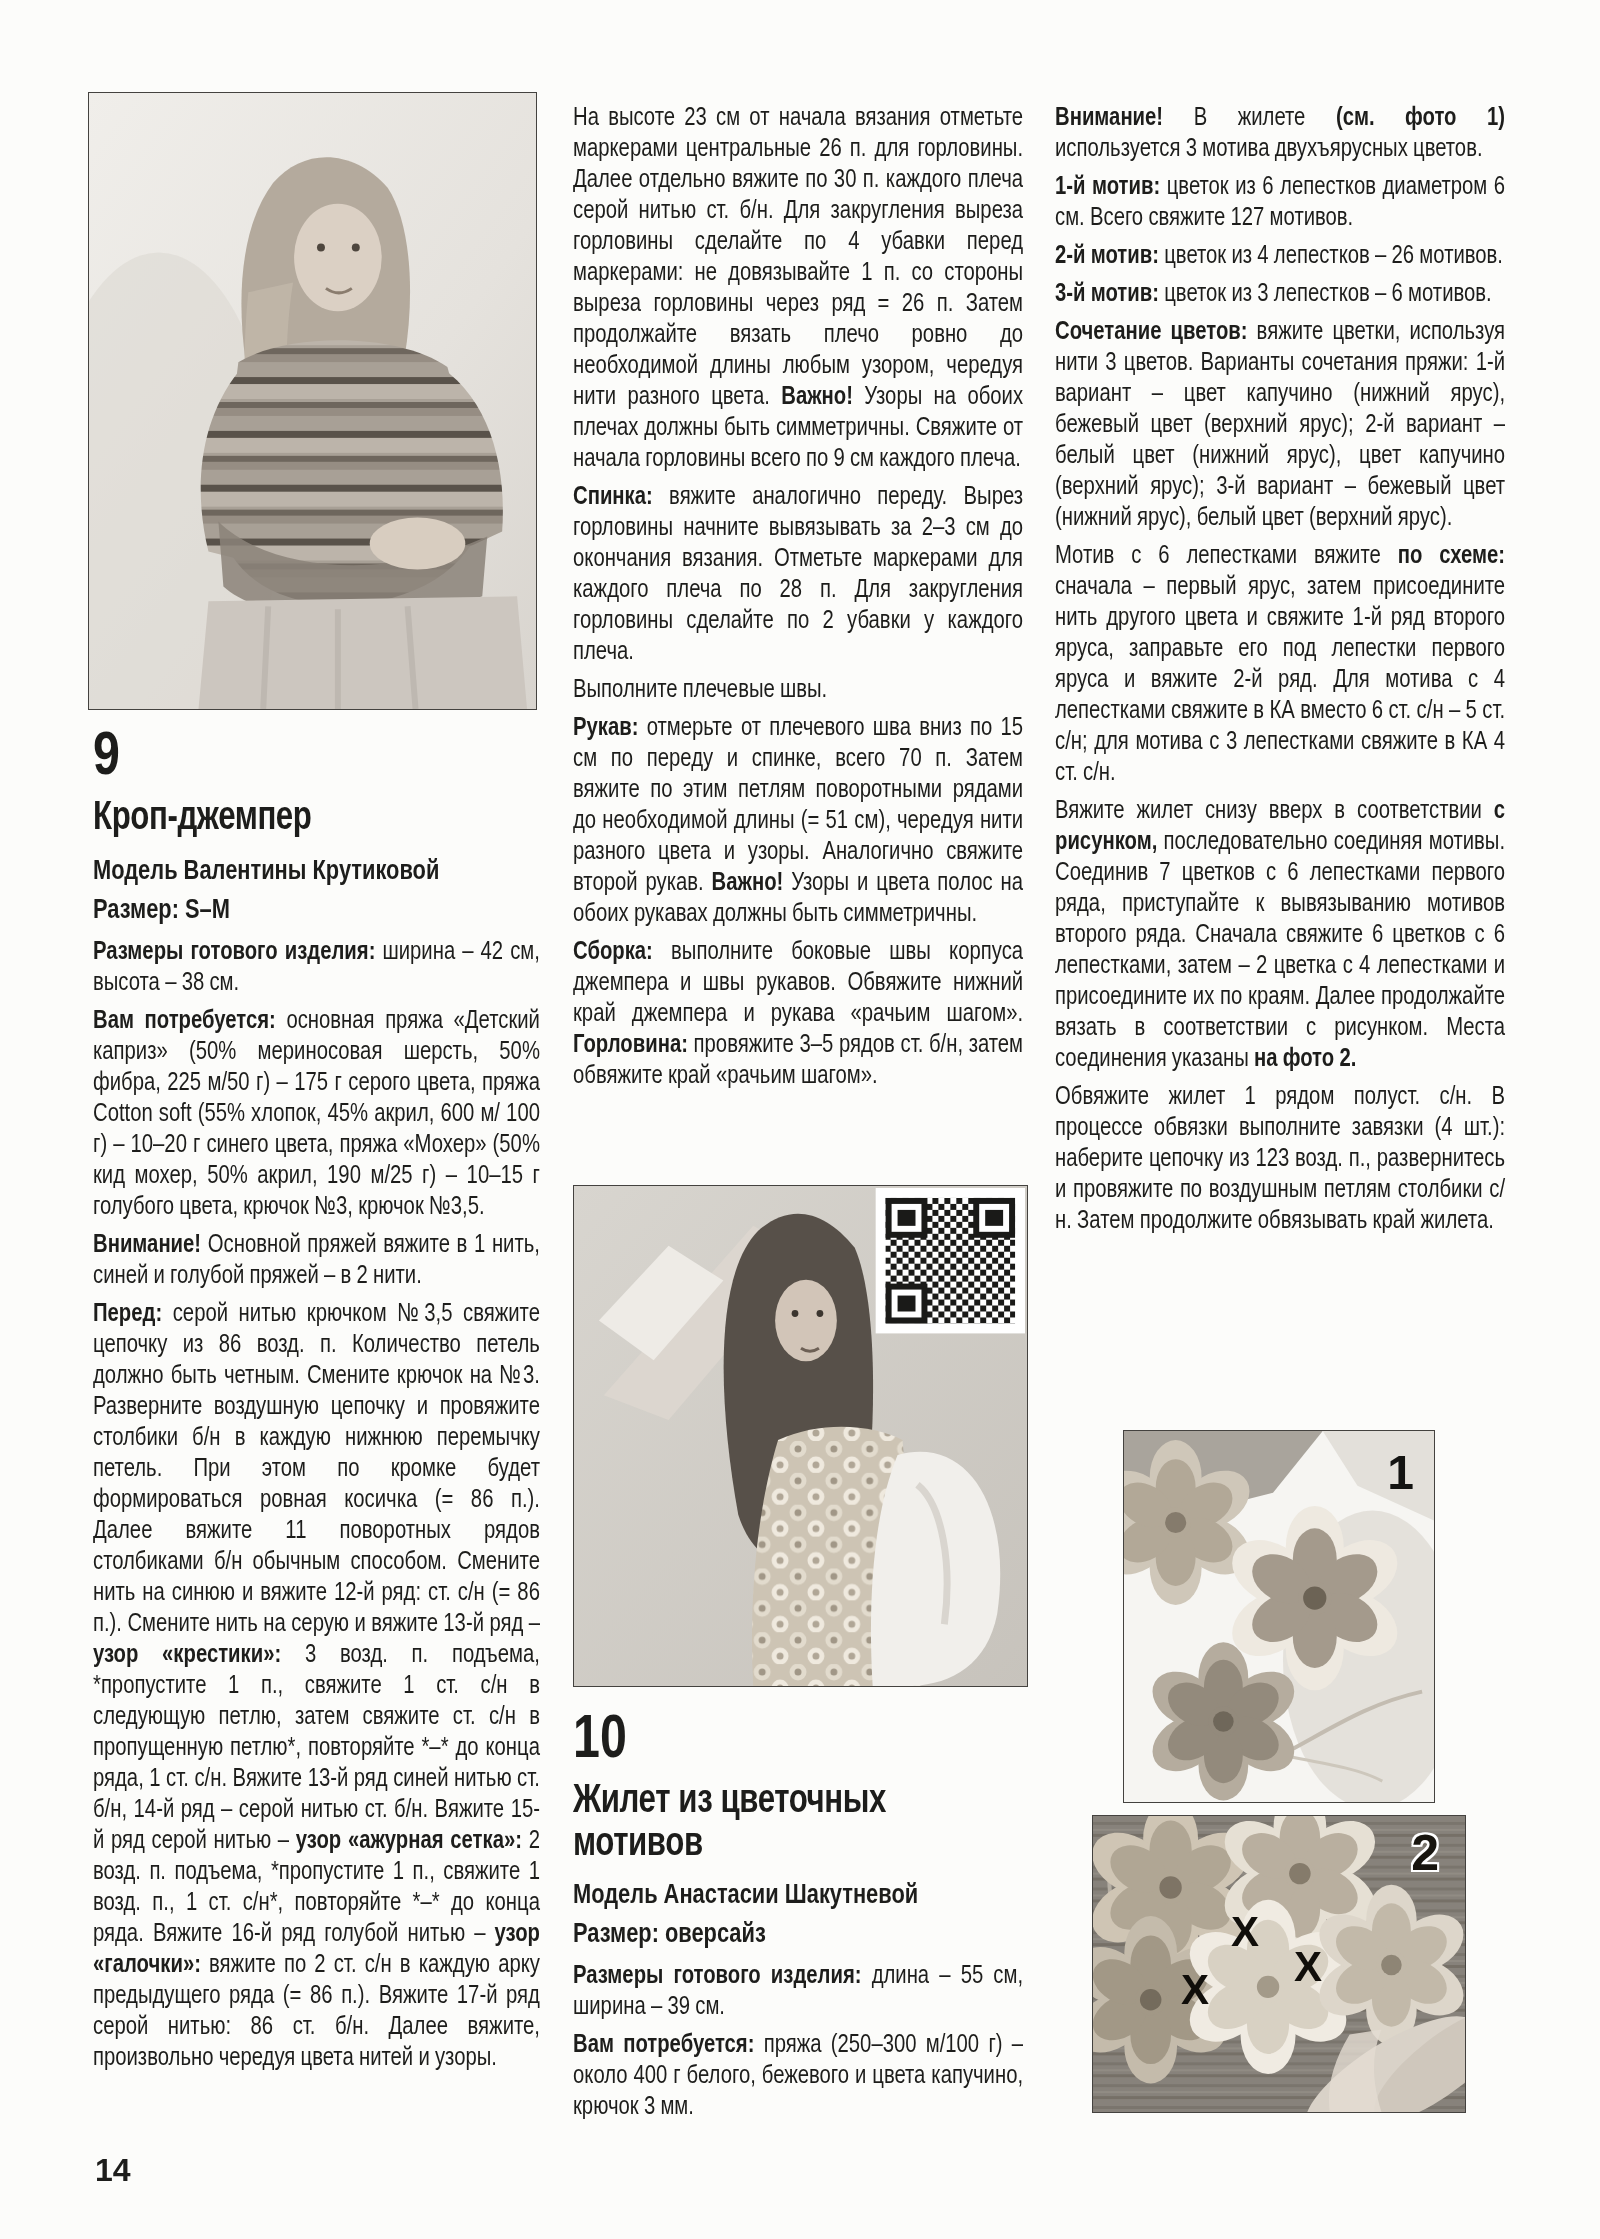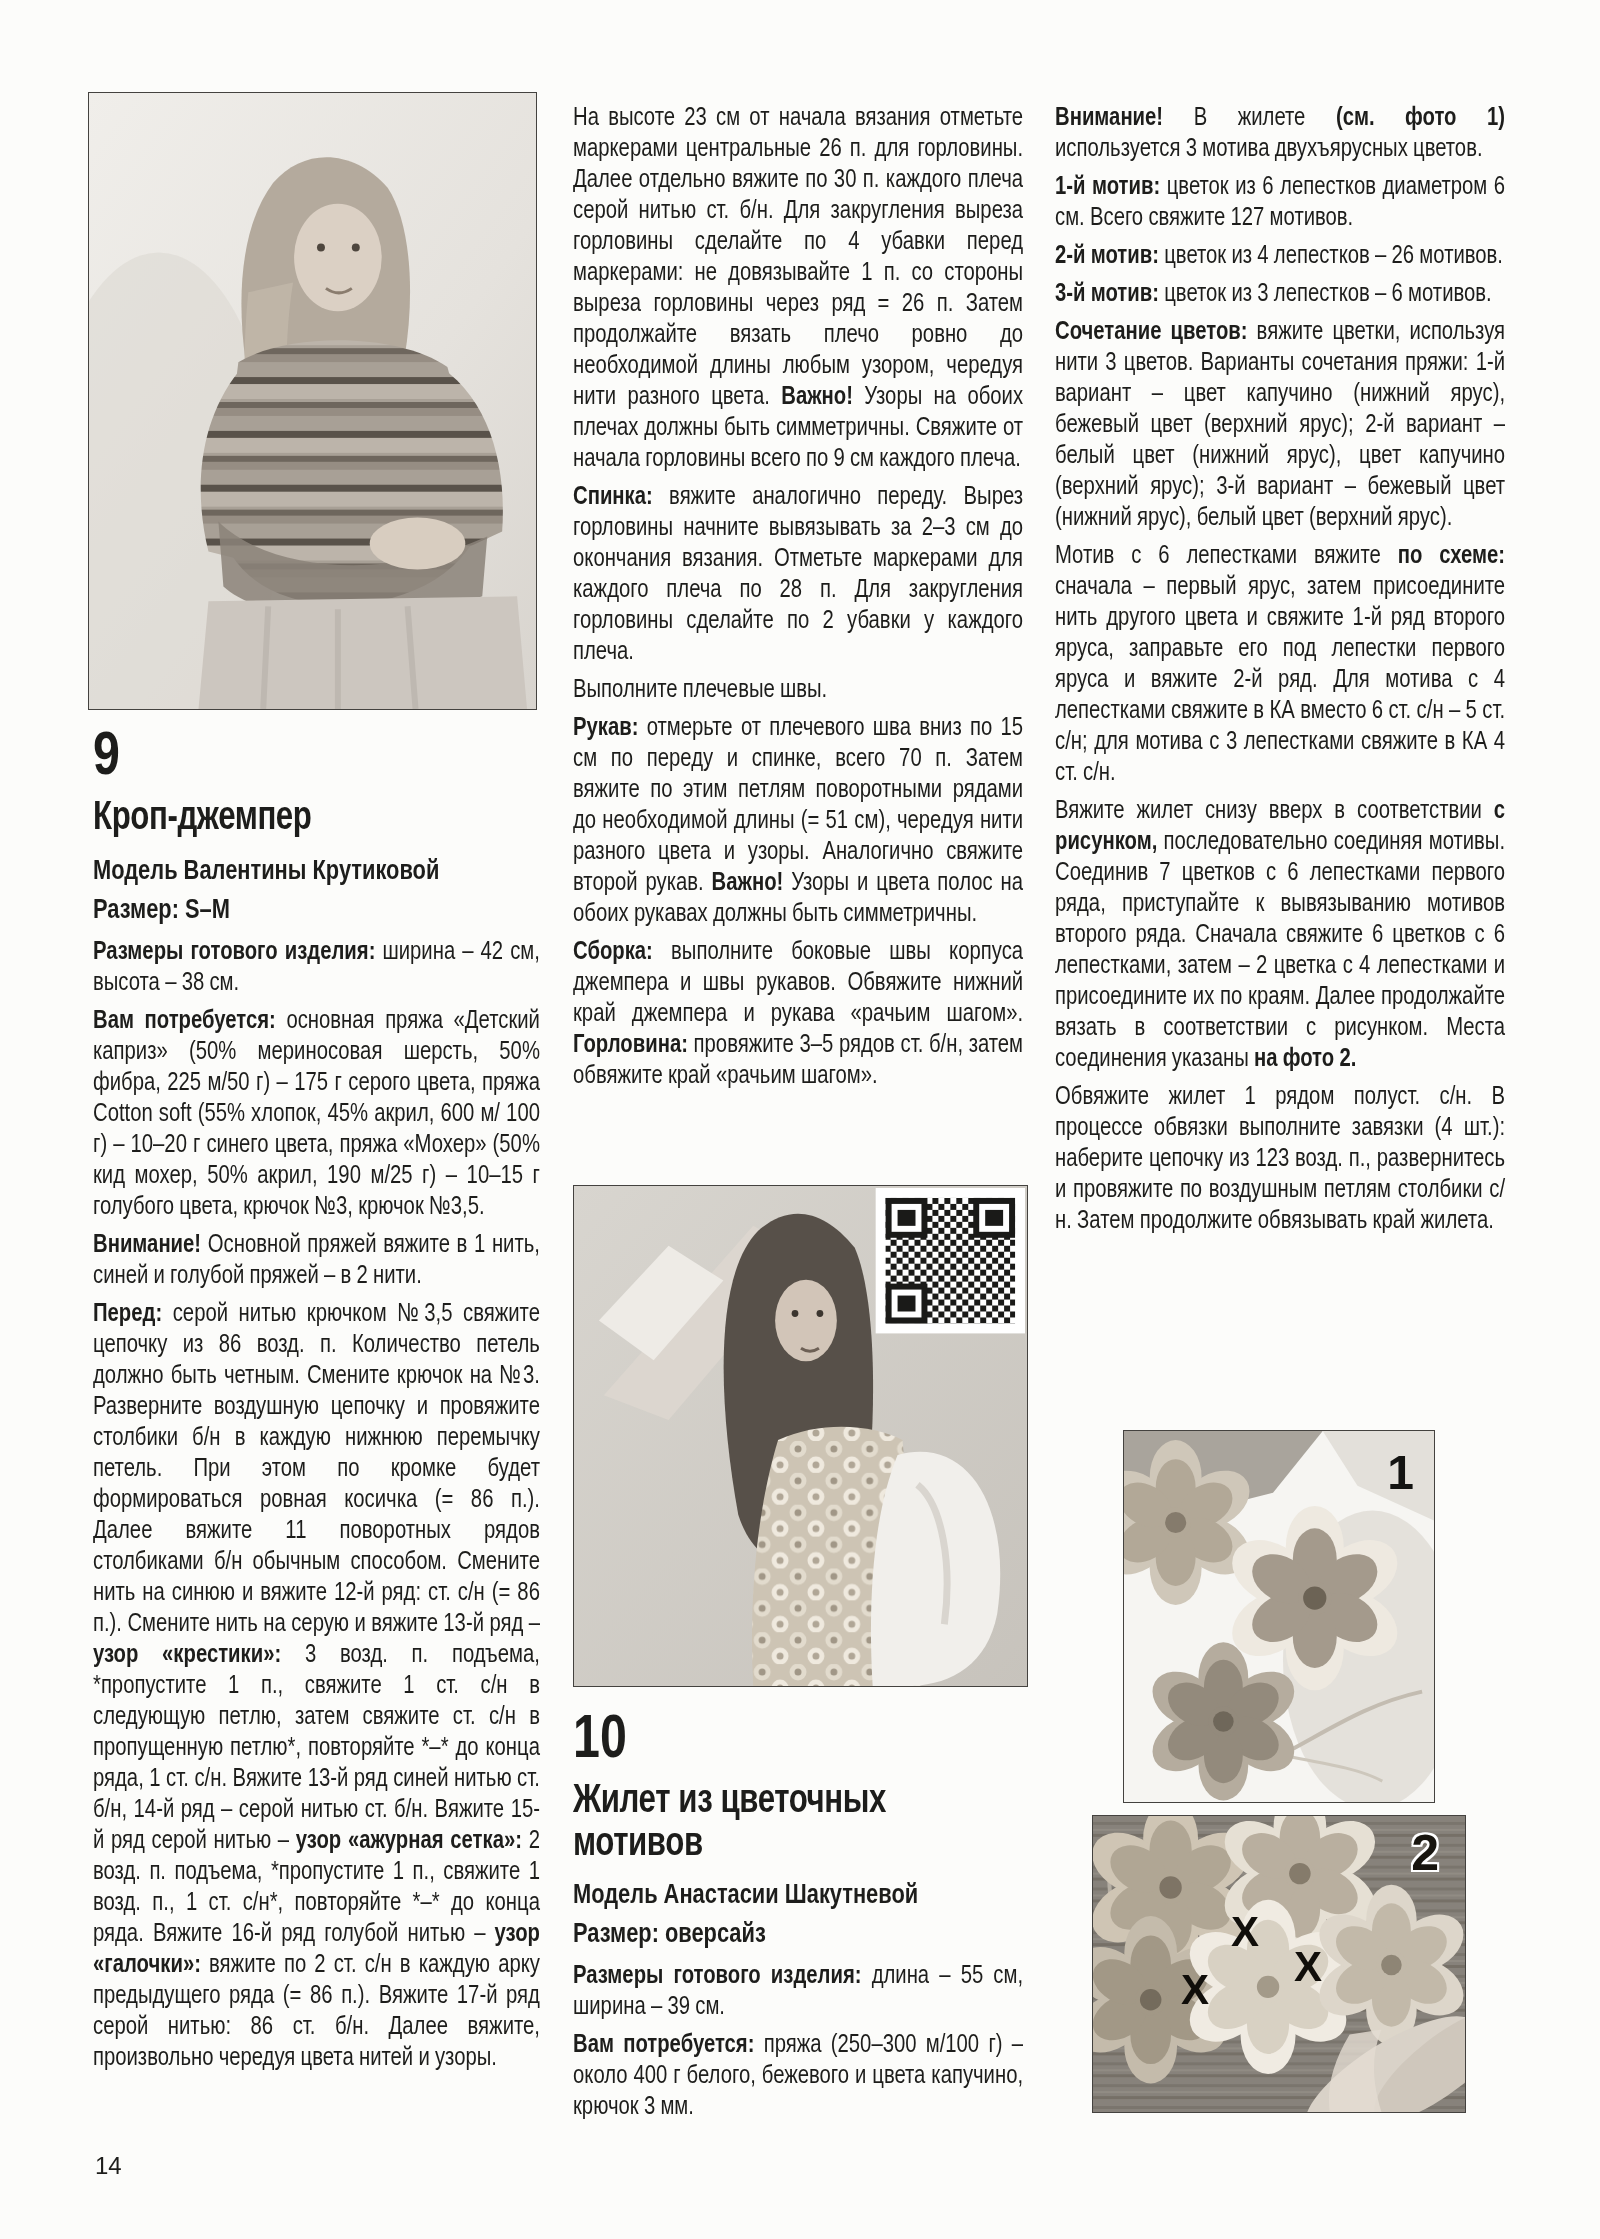--- a/index.html
+++ b/index.html
@@ -12,21 +12,21 @@
   .col{position:absolute;transform:scaleX(0.78);transform-origin:0 0;}
   .num{font-size:62px;line-height:62px;font-weight:bold;letter-spacing:0;}
   .title{font-size:40px;line-height:43px;font-weight:bold;margin:10px 0 0;letter-spacing:-0.5px;}
   .sub{font-size:28px;line-height:37px;font-weight:bold;margin:2px 0 0;}
   .sub.first{margin-top:14px;}
   p.body{font-size:26px;line-height:31px;margin:7px 0 0;text-align:justify;word-spacing:-0.5px;}
   p.body.lead{margin-top:8px;}
   p.body b{font-weight:bold;}
   figure{margin:0;padding:0;position:absolute;border:1px solid #44423f;box-sizing:border-box;background:#e8e6e2;}
   figure svg{display:block;width:100%;height:100%;}
-  .pagenum{position:absolute;left:95px;top:2152px;font-size:24px;font-weight:normal;}
+  .pagenum{position:absolute;left:95px;top:2152px;font-size:32px;font-weight:bold;}
   .ph-label{position:absolute;font-weight:bold;color:#141412;}
   .label-1{right:20px;top:14px;font-size:48px;}
   .label-2{right:26px;top:8px;font-size:50px;color:#18150f;
     text-shadow:-2px 0 0 #fff,2px 0 0 #fff,0 -2px 0 #fff,0 2px 0 #fff,-2px -2px 0 #fff,2px 2px 0 #fff,-2px 2px 0 #fff,2px -2px 0 #fff;}
   .xmark{position:absolute;font-size:42px;font-weight:bold;color:#100e0a;line-height:1;}
 </style>
 </head>
 <body>
 
 <div class="page">

